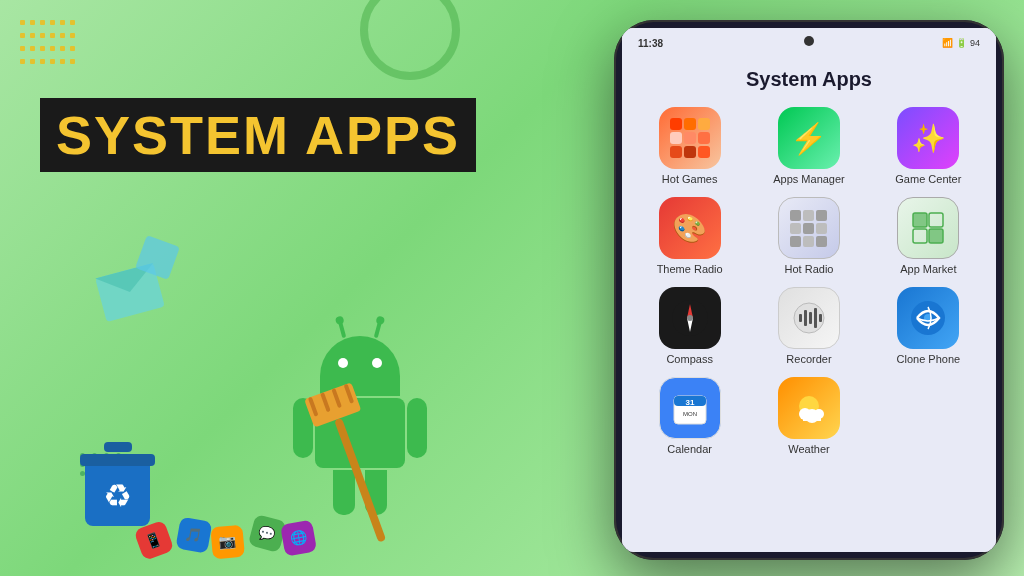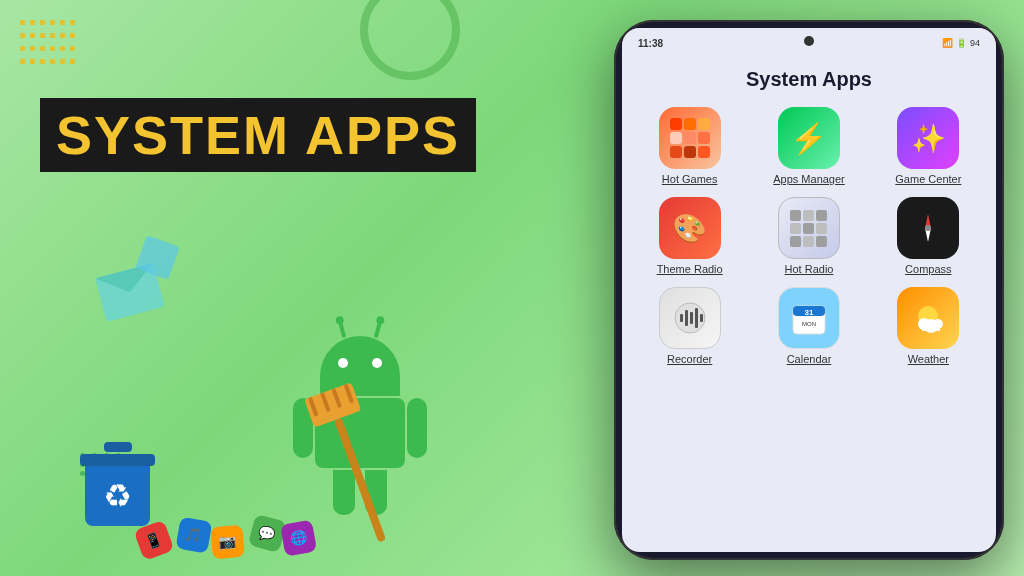--- a/index.html
+++ b/index.html
@@ -281,21 +281,21 @@
       background: #1a1a2e;
       border-radius: 40px;
       position: relative;
       box-shadow: 0 20px 60px rgba(0,0,0,0.5), inset 0 0 0 2px #333;
       overflow: hidden;
     }
     .phone-screen {
       position: absolute;
       top: 8px; left: 8px; right: 8px; bottom: 8px;
       background: #e8eaf6;
-      border-radius: 18px;
+      border-radius: 11px;
       overflow: hidden;
     }
     .phone-notch-bar {
       height: 30px;
       background: rgba(232,234,246,0.95);
       display: flex;
       align-items: center;
       justify-content: space-between;
       padding: 0 16px;
       font-size: 10px;
@@ -341,37 +341,36 @@
       justify-content: center;
       font-size: 26px;
       position: relative;
       overflow: hidden;
     }
     .app-label {
       font-size: 11px;
       color: #333;
       text-align: left;
       font-weight: 500;
-      text-decoration: underline;
     }
 
     
     .icon-hot-games {
       background: linear-gradient(135deg, #ff6b35, #f7c59f);
     }
     .icon-phone-manager { background: linear-gradient(135deg, #00c853, #69f0ae); }
     .icon-game-center { background: linear-gradient(135deg, #7c4dff, #e040fb); }
     .icon-theme-store { background: linear-gradient(135deg, #e53935, #ff7043); }
     .icon-hot-apps { background: linear-gradient(135deg, #e8eaf6, #c5cae9); border: 1px solid #bbb; }
     .icon-app-market { background: linear-gradient(135deg, #e8f5e9, #c8e6c9); border: 1px solid #aaa; }
     .icon-recorder { background: linear-gradient(135deg, #e0e0e0, #f5f5f5); border: 1px solid #ccc; }
     .icon-compass { background: #1a1a1a; }
     .icon-clone-phone { background: linear-gradient(135deg, #1976d2, #42a5f5); }
     .icon-radio { background: linear-gradient(135deg, #e8eaf6, #d1d9e0); border: 1px solid #bbb; }
-    .icon-calendar { background: #7dd3fc; border: 1px solid #ddd; }
+    .icon-calendar { background: #3b82f6; border: 1px solid #ddd; }
     .icon-weather { background: linear-gradient(135deg, #ff8f00, #ffd54f); }
   </style>
 </head>
 <body>
 
 <div class="deco-circle deco-circle-top"></div>
 
 <div class="deco-grid">
   <span></span>
     <span></span>
@@ -544,20 +543,31 @@
                 <span style="width:11px;height:11px;background:#9e9e9e;border-radius:2px;display:block;"></span>
                 <span style="width:11px;height:11px;background:#bdbdbd;border-radius:2px;display:block;"></span>
                 <span style="width:11px;height:11px;background:#9e9e9e;border-radius:2px;display:block;"></span>
                 <span style="width:11px;height:11px;background:#bdbdbd;border-radius:2px;display:block;"></span>
                 <span style="width:11px;height:11px;background:#9e9e9e;border-radius:2px;display:block;"></span>
               </div>
             </div>
             <span class="app-label">Hot Radio</span>
           </div>
 
+          <div class="app-item">
+            <div class="app-icon icon-app-market">
+              <svg width="36" height="36" viewBox="0 0 36 36">
+                <rect x="3" y="3" width="14" height="14" rx="2" fill="#81c784" stroke="#4caf50" stroke-width="1.5"></rect>
+                <rect x="19" y="3" width="14" height="14" rx="2" fill="none" stroke="#4caf50" stroke-width="1.5"></rect>
+                <rect x="3" y="19" width="14" height="14" rx="2" fill="none" stroke="#4caf50" stroke-width="1.5"></rect>
+                <rect x="19" y="19" width="14" height="14" rx="2" fill="#81c784" stroke="#4caf50" stroke-width="1.5"></rect>
+              </svg>
+            </div>
+            <span class="app-label">App Market</span>
+          </div>
 
           <div class="app-item">
             <div class="app-icon icon-compass">
               <svg width="40" height="40" viewBox="0 0 40 40">
                 <circle cx="20" cy="20" r="18" fill="#1a1a1a"></circle>
                 <polygon points="20,6 23,20 20,22 17,20" fill="#e53935"></polygon>
                 <polygon points="20,34 23,20 20,22 17,20" fill="white"></polygon>
                 <circle cx="20" cy="20" r="3" fill="#888"></circle>
               </svg>
             </div>
@@ -571,20 +581,32 @@
                 <rect x="8" y="14" width="3" height="8" rx="1" fill="#555"></rect>
                 <rect x="13" y="10" width="3" height="16" rx="1" fill="#555"></rect>
                 <rect x="18" y="12" width="3" height="12" rx="1" fill="#555"></rect>
                 <rect x="23" y="8" width="3" height="20" rx="1" fill="#555"></rect>
                 <rect x="28" y="14" width="3" height="8" rx="1" fill="#555"></rect>
               </svg>
             </div>
             <span class="app-label">Recorder</span>
           </div>
 
+          <div class="app-item">
+            <div class="app-icon icon-clone-phone">
+              <svg width="38" height="38" viewBox="0 0 38 38">
+                <circle cx="19" cy="19" r="17" fill="#1976d2"></circle>
+                <path d="M8 19 Q19 5 30 19 Q19 33 8 19" fill="none" stroke="white" stroke-width="2.5"></path>
+                <circle cx="19" cy="19" r="4" fill="#42a5f5"></circle>
+                <path d="M19 8 Q22 13 22 19 Q22 25 19 30" fill="none" stroke="white" stroke-width="1.5"></path>
+                <path d="M8 19 Q14 22 19 22 Q24 22 30 19" fill="none" stroke="white" stroke-width="1.5"></path>
+              </svg>
+            </div>
+            <span class="app-label">Clone Phone</span>
+          </div>
 
 
           <div class="app-item">
             <div class="app-icon icon-calendar">
               <svg width="40" height="40" viewBox="0 0 40 40">
                 <rect x="4" y="8" width="32" height="28" rx="4" fill="white" stroke="#ddd" stroke-width="1"></rect>
                 <rect x="4" y="8" width="32" height="10" rx="4" fill="#1976d2"></rect>
                 <text x="20" y="17" text-anchor="middle" fill="white" font-size="8" font-weight="bold">31</text>
                 <text x="20" y="28" text-anchor="middle" fill="#333" font-size="6">MON</text>
               </svg>

